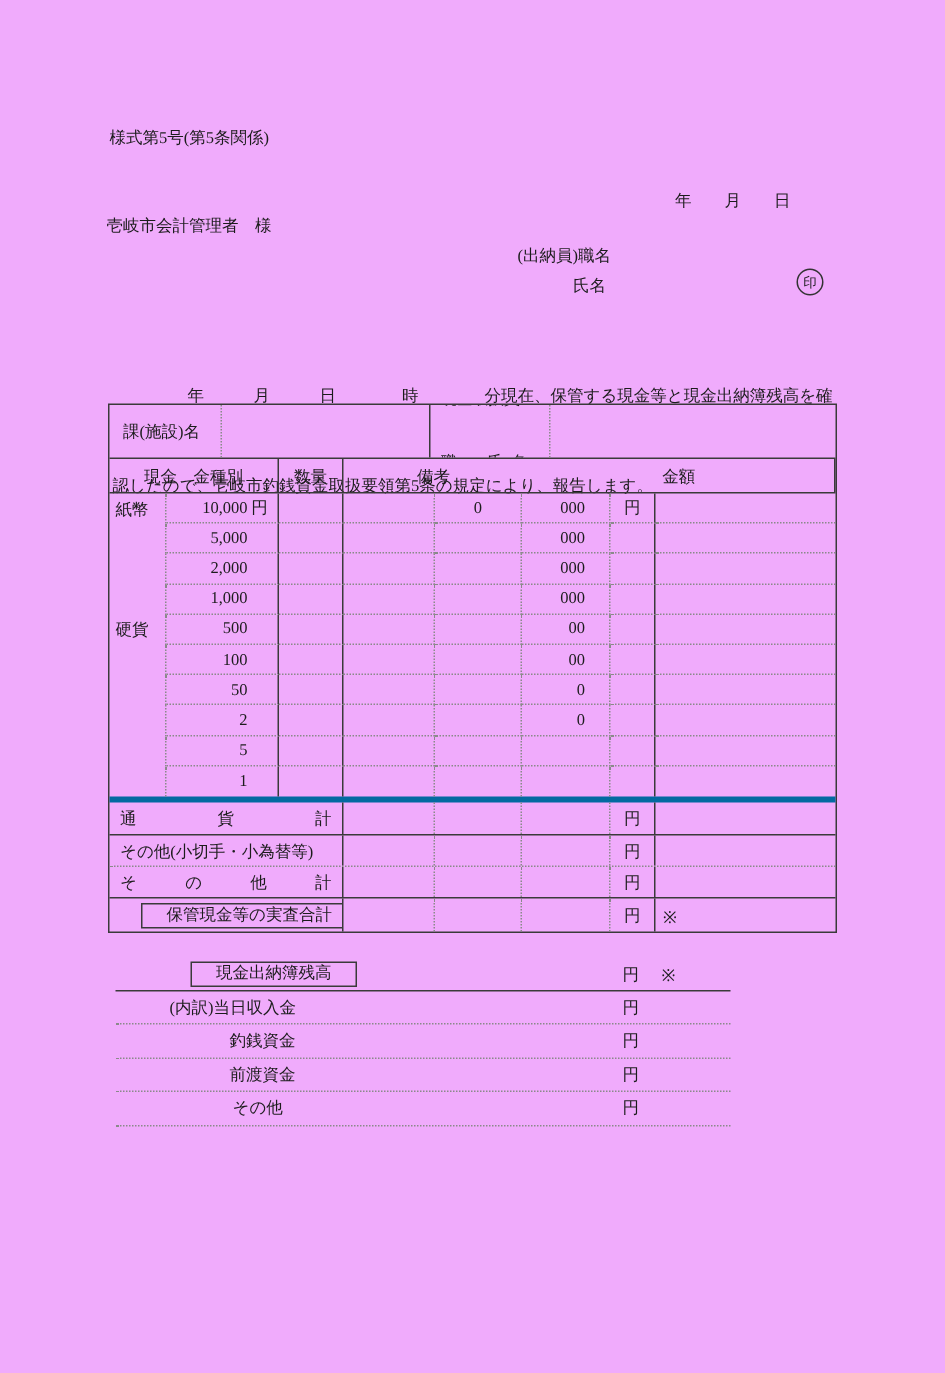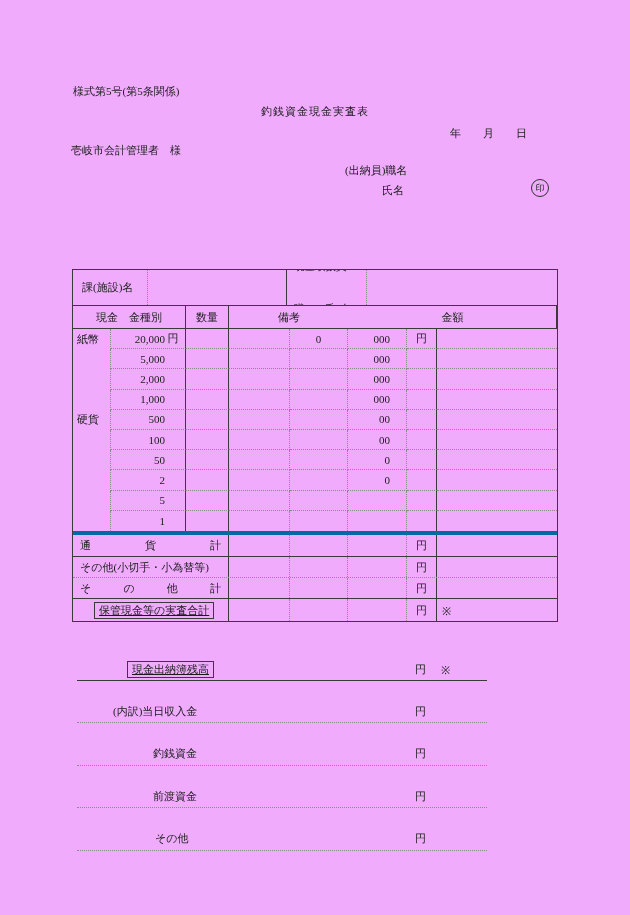--- a/index.html
+++ b/index.html
@@ -53,43 +53,46 @@
   .a2{width:58px; justify-content:center;}
   .a3{width:59px; justify-content:flex-end; padding-right:16px;}
   .a4{width:30px; justify-content:center;}
   .rmk{flex:1; padding-left:5px;}
   .drow .bbd{border-bottom:1px dotted #8a8a8a;}
   .drow:last-child .bbd{border-bottom:none;}
   
   .trow .tlabel{width:156px; padding:0 7px;}
   .justify{display:flex; justify-content:space-between; align-items:center;}
   .t1{height:22px;} .t2{height:21px;justify-content:space-between;} .t3{height:21px;} .t4{flex:1;}
-  .boxed{border:1px solid #3a3a3a; padding:0 4px; line-height:15px; white-space:pre;text-decoration:underline;}
+  .boxed{border:1px solid #3a3a3a; padding:0 16px; line-height:15px; white-space:pre;}
   .t4 .tlabel{padding-left:21px;}
   
   .balance{position:absolute; left:77px; top:639px; width:410px;}
-  .brow{position:relative; height:21.5px; display:flex; align-items:center;margin-top:20px;}
+  .brow{position:relative; height:21.5px; display:flex; align-items:center;}
   .brow.first{height:20.5px; border-bottom:1.5px solid #3a3a3a;}
   .brow.dot{border-bottom:1px dotted #8a8a8a;}
   .brow .yen{position:absolute; left:338px;}
   .brow .note{position:absolute; left:364px;}
 </style>
 </head>
 <body>
 
 <div class="page">
 
   <div class="abs" style="left:73px; top:84px;">様式第5号(第5条関係)</div>
-  <div class="abs title" style="top:104px;">釣銭資金現金実査表</div>
   <div class="abs" style="left:450px; top:126px;">年　　月　　日</div>
   <div class="abs" style="left:71px; top:143px;">壱岐市会計管理者　様</div>
   <div class="abs" style="left:345px; top:163px;">(出納員)職名</div>
   <div class="abs" style="left:382px; top:183px;">氏名</div>
   <div class="seal" style="left:531px; top:179px;">印</div>
 
+  <div class="abs" style="left:75px; top:214px; white-space:pre; line-height:20px;">
+    <div style="margin-left:50px;">年　　　月　　　日　　　　時　　　　分現在、保管する現金等と現金出納簿残高を確</div>
+    <div>認したので、壱岐市釣銭資金取扱要領第5条の規定により、報告します。</div>
+  </div>
 
   <div class="main-table">
 
     <div class="row r1 bb-s">
       <div class="c c1 br-d">課(施設)名</div>
       <div class="c c2 br-s"></div>
       <div class="c c3 br-d">
         <div>
           <div>現金取扱員</div>
           <div class="justify" style="width:57px;"><span>職</span><span>・</span><span>氏</span><span>名</span></div>
@@ -102,21 +105,21 @@
       <div class="c h1 center br-s">現金　金種別</div>
       <div class="c h2 center br-s">数量</div>
       <div class="c h4 center">備考</div>
       <div class="c h3 center br-s">金額</div>
     </div>
 
     <div class="denoms">
       <div class="drow">
         <div class="c grp br-d">紙幣</div>
         <div class="c den br-s bbd">
-            <span>20,000</span>
+            <span>10,000</span>
             <span class="du">円</span>
           </div>
         <div class="c qty br-s bbd"></div>
         <div class="c a1 br-d bbd"></div>
         <div class="c a2 br-d bbd">0</div>
         <div class="c a3 br-d bbd">000</div>
         <div class="c a4 br-s bbd">円</div>
         <div class="c rmk bbd"></div>
       </div>
       <div class="drow">

